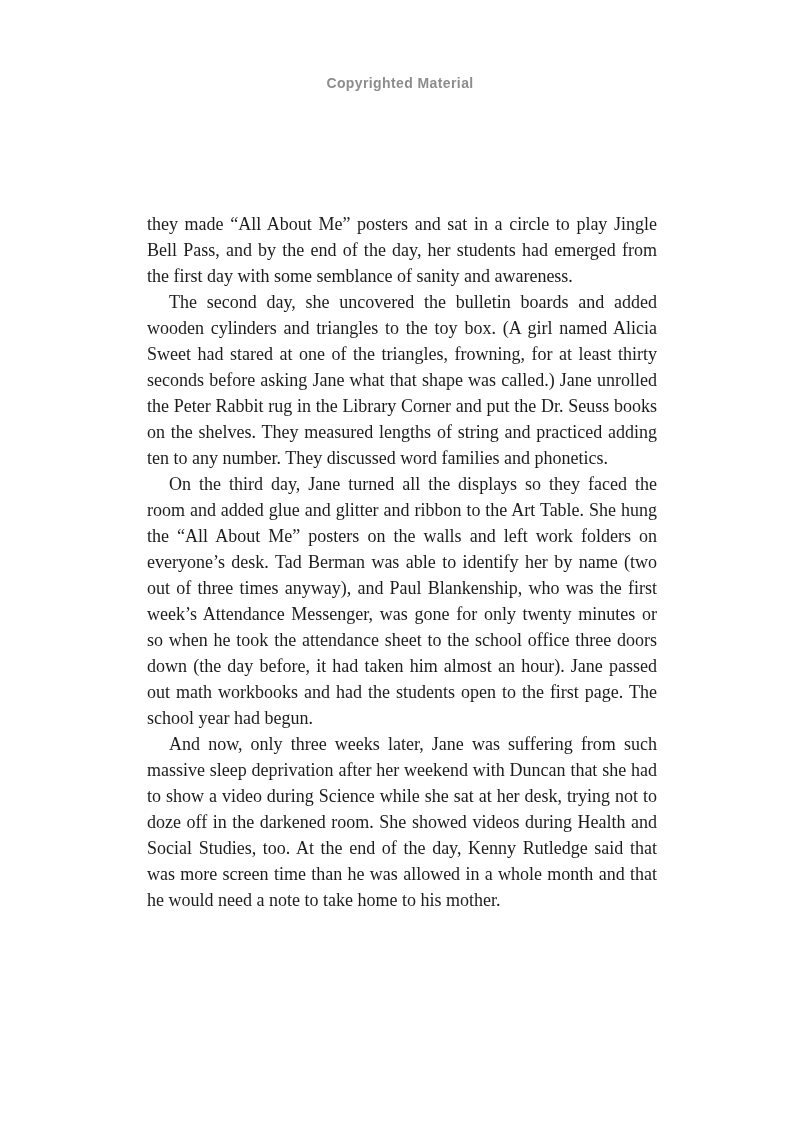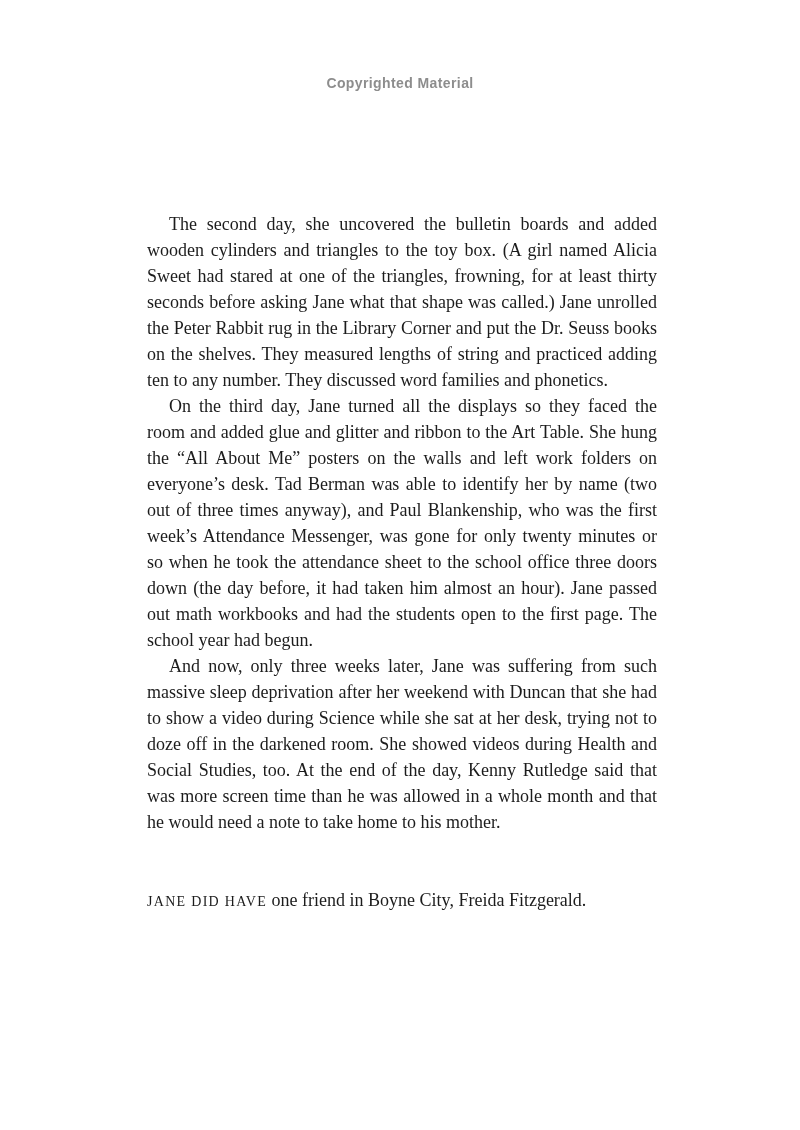--- a/index.html
+++ b/index.html
@@ -56,21 +56,21 @@
 </style>
 </head>
 <body>
 
 <div class="page">
 
   <div class="copyright-notice copyright-top">Copyrighted Material</div>
 
 
   <div class="body-text">
+      <p class="">they made “All About Me” posters and sat in a circle to play Jingle Bell Pass, and by the end of the day, her students had emerged from the first day with some semblance of sanity and awareness.</p>
       <p class="indent">The second day, she uncovered the bulletin boards and added wooden cylinders and triangles to the toy box. (A girl named Alicia Sweet had stared at one of the triangles, frowning, for at least thirty seconds before asking Jane what that shape was called.) Jane unrolled the Peter Rabbit rug in the Library Corner and put the Dr. Seuss books on the shelves. They measured lengths of string and practiced adding ten to any number. They discussed word families and phonetics.</p>
       <p class="indent">On the third day, Jane turned all the displays so they faced the room and added glue and glitter and ribbon to the Art Table. She hung the “All About Me” posters on the walls and left work folders on everyone’s desk. Tad Berman was able to identify her by name (two out of three times anyway), and Paul Blankenship, who was the first week’s Attendance Messenger, was gone for only twenty minutes or so when he took the attendance sheet to the school office three doors down (the day before, it had taken him almost an hour). Jane passed out math workbooks and had the students open to the first page. The school year had begun.</p>
       <p class="indent">And now, only three weeks later, Jane was suffering from such massive sleep deprivation after her weekend with Duncan that she had to show a video during Science while she sat at her desk, trying not to doze off in the darkened room. She showed videos during Health and Social Studies, too. At the end of the day, Kenny Rutledge said that was more screen time than he was allowed in a whole month and that he would need a note to take home to his mother.</p>
-      <p class="section-start"><span class="smallcaps">JANE DID HAVE</span> one friend in Boyne City, Freida Fitzgerald.</p>
     </div>
 
   <div class="copyright-notice copyright-bottom">Copyrighted Material</div>
 
 </div>
 
 </body></html>

